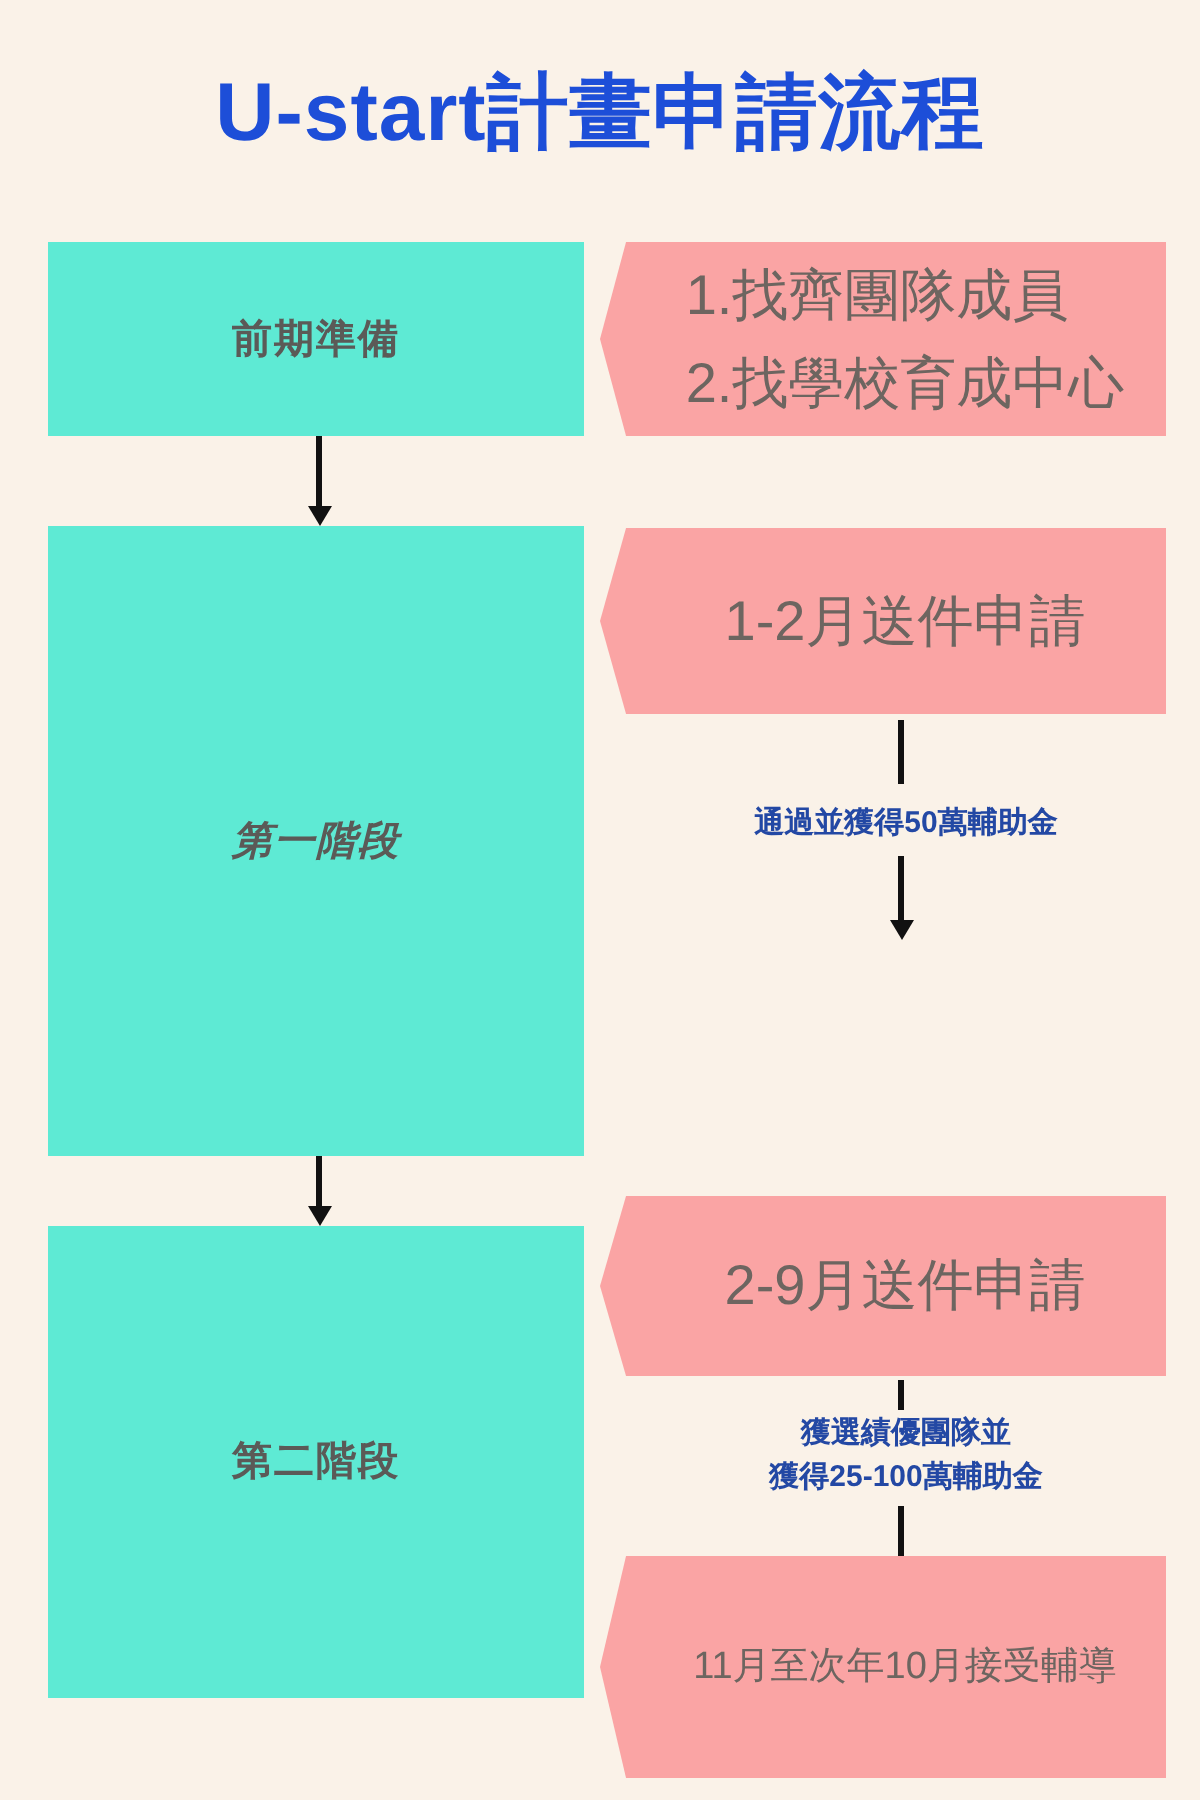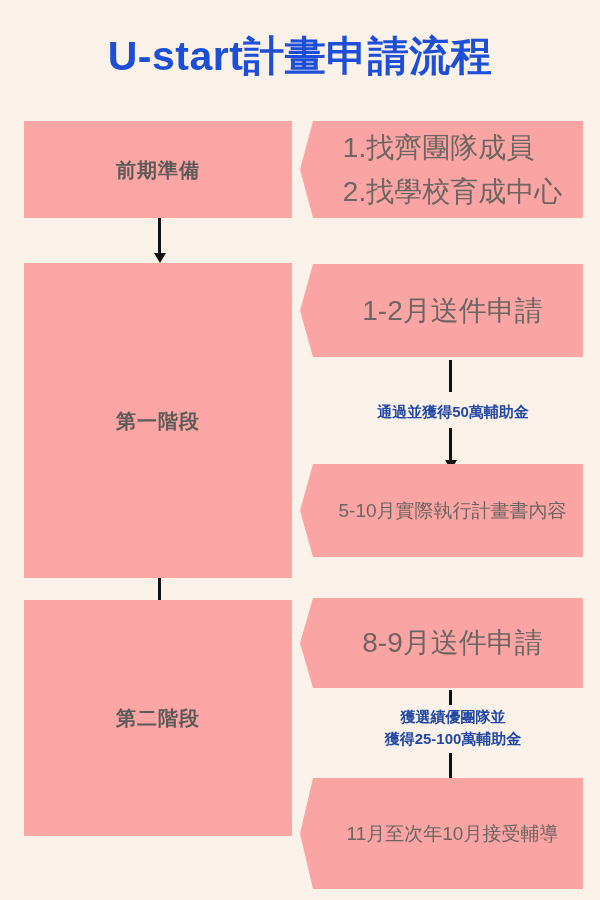--- a/index.html
+++ b/index.html
@@ -33,21 +33,21 @@
     color: #1d4ed8;
     line-height: 1.1;
     white-space: nowrap;
   }
 
   
   .stage-box {
     position: absolute;
     left: 24px;
     width: 268px;
-    background: #fca5a5;
+    background: #5eead4;
     display: flex;
     align-items: center;
     justify-content: center;
   }
   .stage-label {
     font-size: 20px;
     font-weight: 700;
     color: #5B5A57;
     letter-spacing: 1px;
     line-height: 1.3;
@@ -127,46 +127,43 @@
     <span class="stage-label">前期準備</span>
   </div>
 
   <div class="pink-arrow" style="left:300px; top:121px; width:283px; height:97px;">
     <span class="pink-text left-list">1.找齊團隊成員
 2.找學校育成中心</span>
   </div>
 
   <div class="varrow" style="left:158px; top:218px; height:36px;"></div>
 
-  <div class="stage-box" style="top:263px; height:315px;">
+  <div class="stage-box" style="top:263px; height:315px;font-style:italic;">
     <span class="stage-label">第一階段</span>
   </div>
 
   <div class="pink-arrow" style="left:300px; top:264px; width:283px; height:93px;justify-content:center;">
     <span class="pink-text">1-2月送件申請</span>
   </div>
 
   <div class="vline" style="left:449px; top:360px; height:32px;"></div>
 
   <div class="blue-note" style="left:304px; top:400px; width:290px;">通過並獲得50萬輔助金</div>
 
   <div class="varrow" style="left:449px; top:428px; height:33px;"></div>
 
-  <div class="pink-arrow" style="left:300px; top:464px; width:283px; height:93px;">
-    <span class="pink-text small">5-10月實際執行計畫書內容</span>
-  </div>
 
   <div class="varrow" style="left:158px; top:578px; height:26px;"></div>
 
-  <div class="stage-box" style="top:600px; height:236px;">
+  <div class="stage-box" style="top:613px; height:236px;">
     <span class="stage-label">第二階段</span>
   </div>
 
   <div class="pink-arrow" style="left:300px; top:598px; width:283px; height:90px;">
-    <span class="pink-text">8-9月送件申請</span>
+    <span class="pink-text">2-9月送件申請</span>
   </div>
 
   <div class="vline" style="left:449px; top:690px; height:22px;"></div>
 
   <div class="blue-note" style="left:304px; top:705px; width:290px;">獲選績優團隊並
 獲得25-100萬輔助金</div>
 
   <div class="varrow" style="left:449px; top:753px; height:26px;"></div>
 
   <div class="pink-arrow" style="left:300px; top:778px; width:283px; height:111px;">

